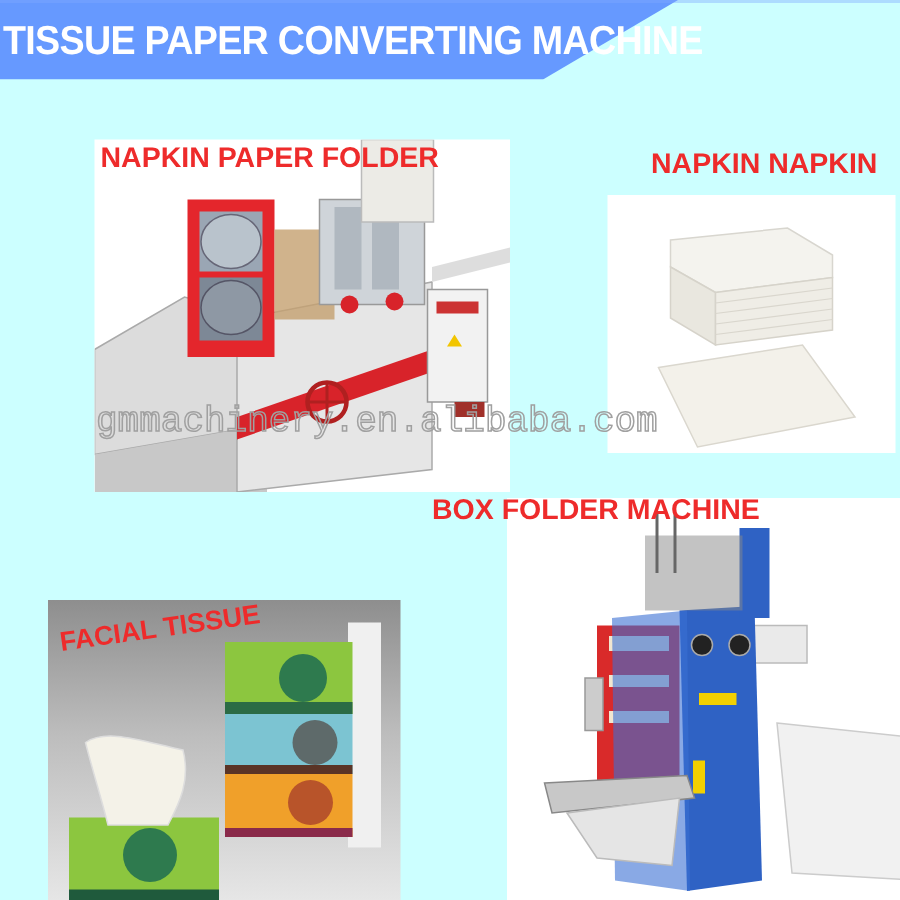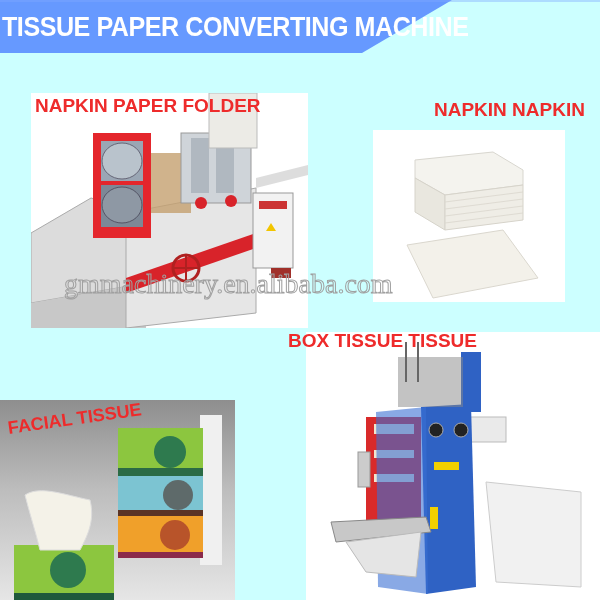--- a/index.html
+++ b/index.html
@@ -1,22 +1,22 @@
 <!DOCTYPE html>
 <html><head>
 <meta charset="utf-8">
 <style>
   html, body { margin:0; padding:0; }
   body { width:600px; height:600px; position:relative; overflow:hidden; background:#ccffff; font-family:"Liberation Sans", sans-serif; }
   .banner { position:absolute; left:0; top:0; width:600px; height:53px;padding-left:20px; }
   .banner svg { position:absolute; left:0; top:0; }
   .banner-title { position:absolute; left:2px; top:12px; font-size:27px; font-weight:bold; color:#fff; letter-spacing:-0.5px; white-space:nowrap; transform:scaleX(0.93); transform-origin:left; }
-  .panel { position:absolute; background:#fff; overflow:hidden; }
+  .panel { position:absolute; background:#fff; overflow:hidden;margin-left:32px; }
   .label { position:absolute; font-weight:bold; color:#ee2b2b; white-space:nowrap; font-size:19px; letter-spacing:0; }
-  .watermark { position:absolute; font-size:28px; color:transparent; -webkit-text-stroke:1px #a0a0a0; white-space:nowrap; letter-spacing:0; font-family:Liberation Serif, serif;text-align:right; }
+  .watermark { position:absolute; font-size:24px; color:transparent; -webkit-text-stroke:1px #a0a0a0; white-space:nowrap; letter-spacing:0; font-family:Liberation Mono, monospace;text-align:right; }
 </style>
 </head>
 <body>
 
 <div class="banner">
   <svg width="600" height="53">
     <polygon points="0,0 452,0 362,53 0,53" fill="#6699ff"></polygon>
     <polygon points="0,0 600,0 600,2 0,2" fill="#7fa8ff" opacity="0.4"></polygon>
   </svg>
   <div class="banner-title">TISSUE PAPER CONVERTING MACHINE</div>
@@ -106,21 +106,21 @@
     <rect x="92" y="25" width="65" height="50" fill="#888" opacity="0.5"></rect>
     <line x1="100" y1="10" x2="100" y2="50" stroke="#666" stroke-width="2"></line>
     <line x1="112" y1="10" x2="112" y2="50" stroke="#666" stroke-width="2"></line>
 
     <rect x="52" y="120" width="12" height="35" fill="#ccc" stroke="#999"></rect>
 
     <polygon points="25,190 120,185 125,200 30,210" fill="#c8c8c8" stroke="#888"></polygon>
     <polygon points="40,210 115,200 110,245 60,240" fill="#e5e5e5" stroke="#bbb"></polygon>
   </svg>
 </div>
-<div class="label" style="left:288px;top:330px;">BOX TISSUE TISSUE</div>
+<div class="label" style="left:288px;top:330px;">BOX FOLDER MACHINE</div>
 
 <div class="panel" style="left:0px;top:400px;width:235px;height:200px;background:linear-gradient(180deg,#8e8e8e 0%,#bdbdbd 45%,#e6e6e6 100%);">
   <svg width="235" height="200">
 
     <rect x="200" y="15" width="22" height="150" fill="#f0f0f0"></rect>
 
     <rect x="118" y="28" width="85" height="48" fill="#8cc63f"></rect>
     <rect x="118" y="68" width="85" height="8" fill="#2b6b45"></rect>
     <circle cx="170" cy="52" r="16" fill="#2e7a4e"></circle>
 

